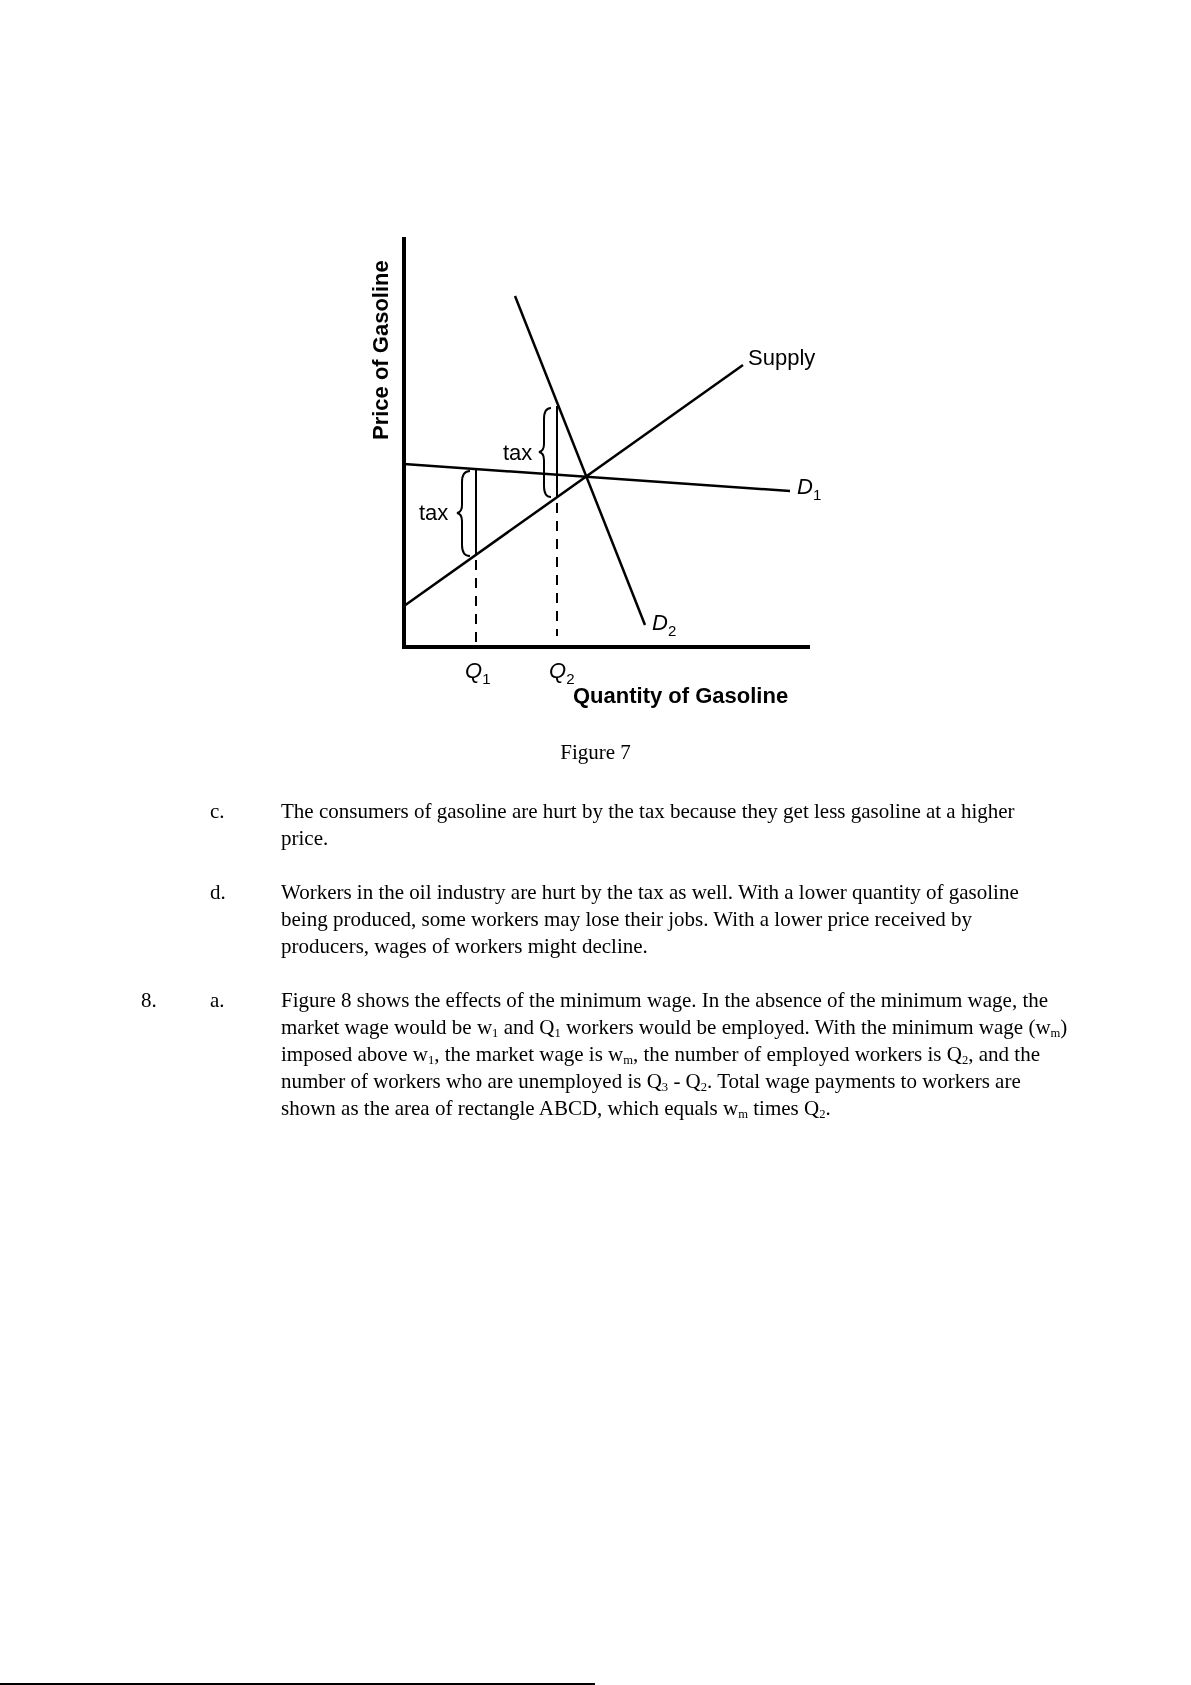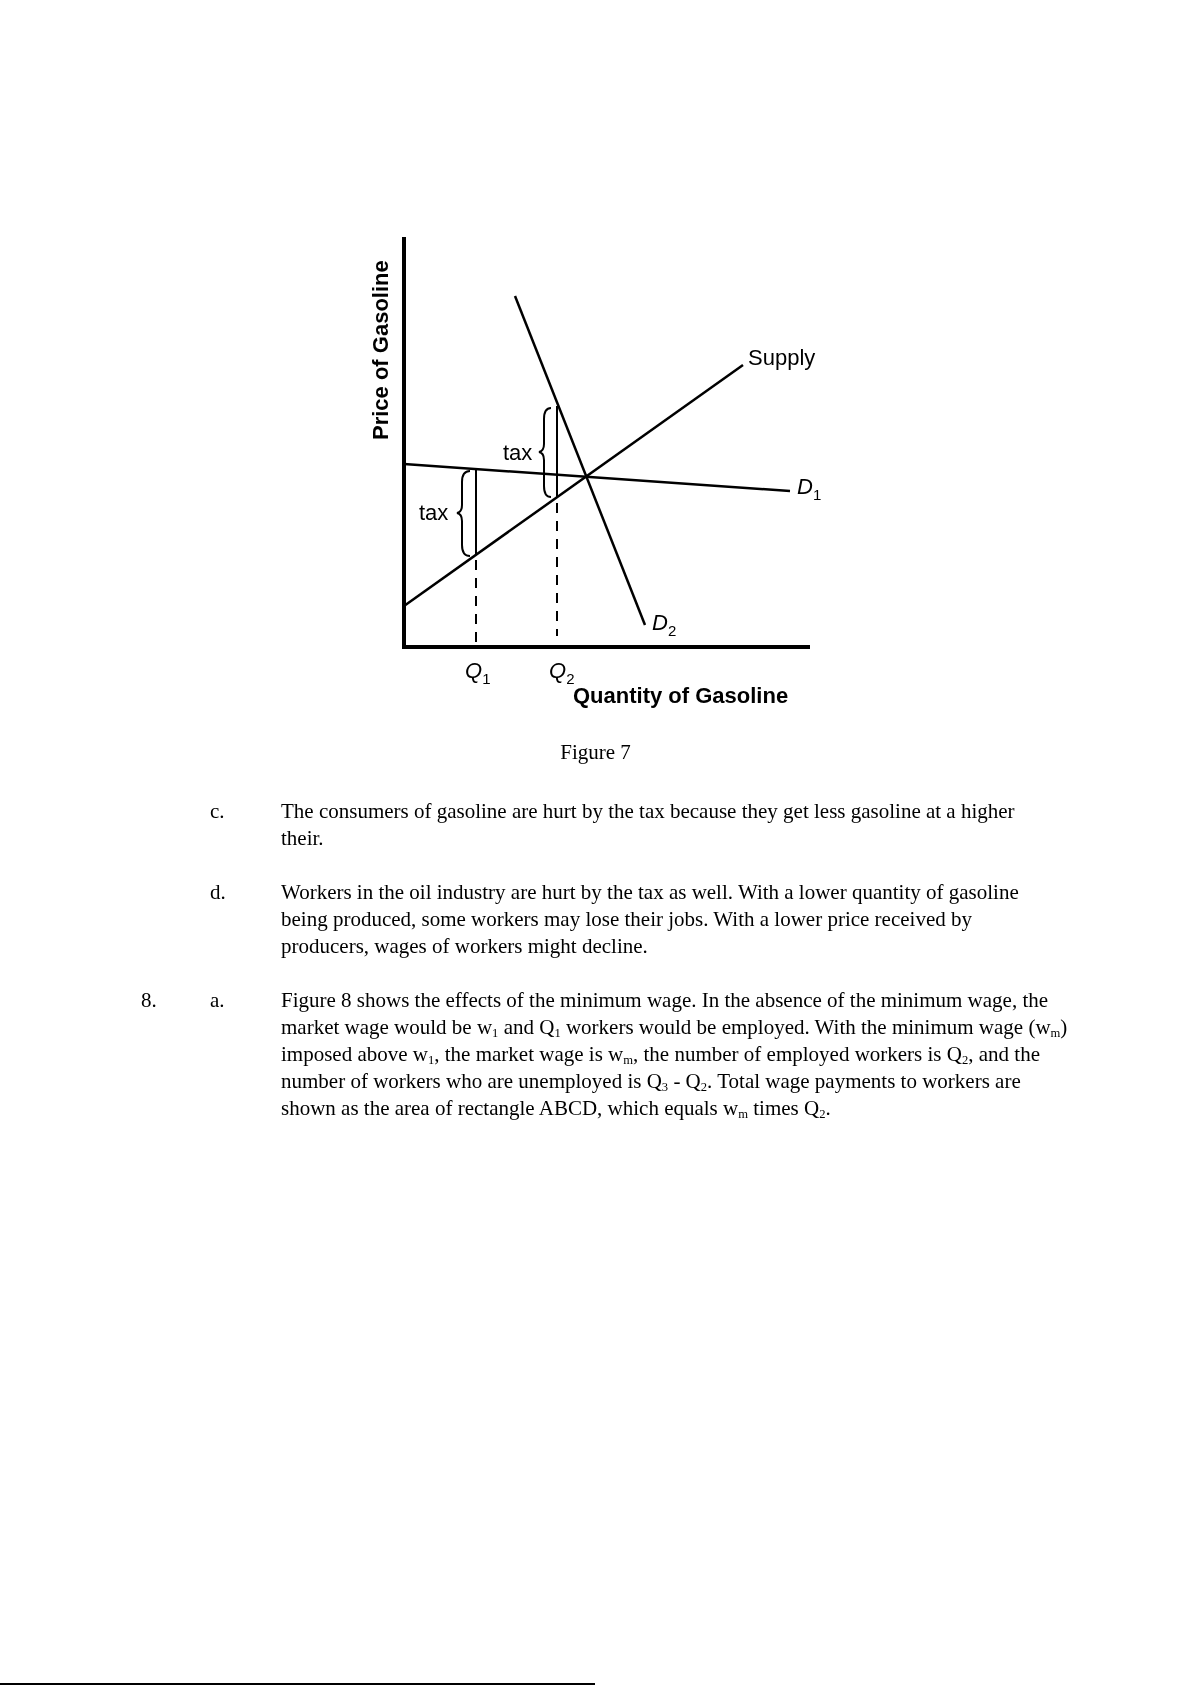--- a/index.html
+++ b/index.html
@@ -44,21 +44,21 @@
   <text class="fig-sans" font-size="22" x="503" y="460">tax</text>
 
   <text class="fig-sans" font-size="22" font-style="italic" x="465" y="678"><tspan>Q</tspan><tspan font-size="15" font-style="normal" dy="6">1</tspan></text>
   <text class="fig-sans" font-size="22" font-style="italic" x="549" y="678"><tspan>Q</tspan><tspan font-size="15" font-style="normal" dy="6">2</tspan></text>
 </svg>
 
 <div class="caption">Figure 7</div>
 
 <div class="item" style="top:798px; left:0; width:1191px;">
   <span class="num" style="left:210px;">c.</span>
-  <span class="body">The consumers of gasoline are hurt by the tax because they get less gasoline at a higher their.</span>
+  <span class="body">The consumers of gasoline are hurt by the tax because they get less gasoline at a higher price.</span>
 </div>
 
 <div class="item" style="top:879px; left:0; width:1191px;">
   <span class="num" style="left:210px;">d.</span>
   <span class="body">Workers in the oil industry are hurt by the tax as well.  With a lower quantity of gasoline being produced, some workers may lose their jobs.  With a lower price received by producers, wages of workers might decline.</span>
 </div>
 
 <div class="item" style="top:987px; left:0; width:1191px;">
   <span class="num" style="left:141px;">8.</span>
   <span class="num" style="left:210px;">a.</span>

